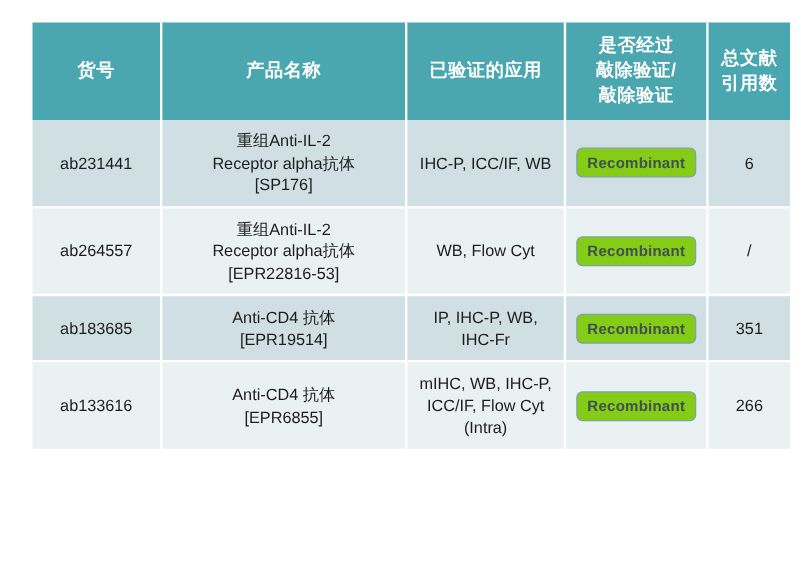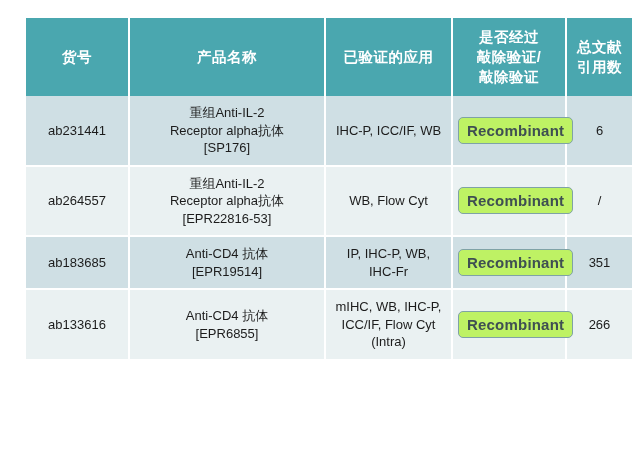--- a/index.html
+++ b/index.html
@@ -73,23 +73,23 @@
   .col-app    { width: 127px; }
   .col-recomb { width: 114px; margin-left: 34px; }
   .col-cites  { width: 65px; }
 
   .cell-name { padding-left: 8px; padding-right: 8px; }
 
   .badge {
     display: inline-block;
     border: 1px solid #7fa2a6;
     border-radius: 5px;
-    background: #bef264;
+    background: #84cc16;
     color: #3f4f52;
-    font-size: 15px;
+    font-size: 12px;
     font-weight: bold;
     letter-spacing: 0.2px;
     padding: 5px 8px 5px 8px;
     line-height: 1;
     white-space: nowrap;
   }
 </style>
 </head>
 <body>
 

